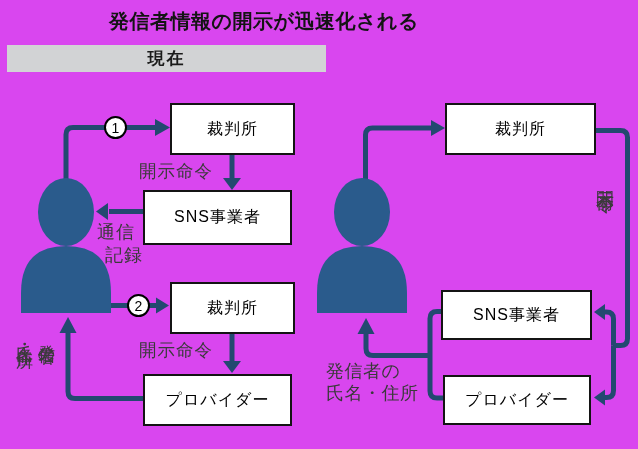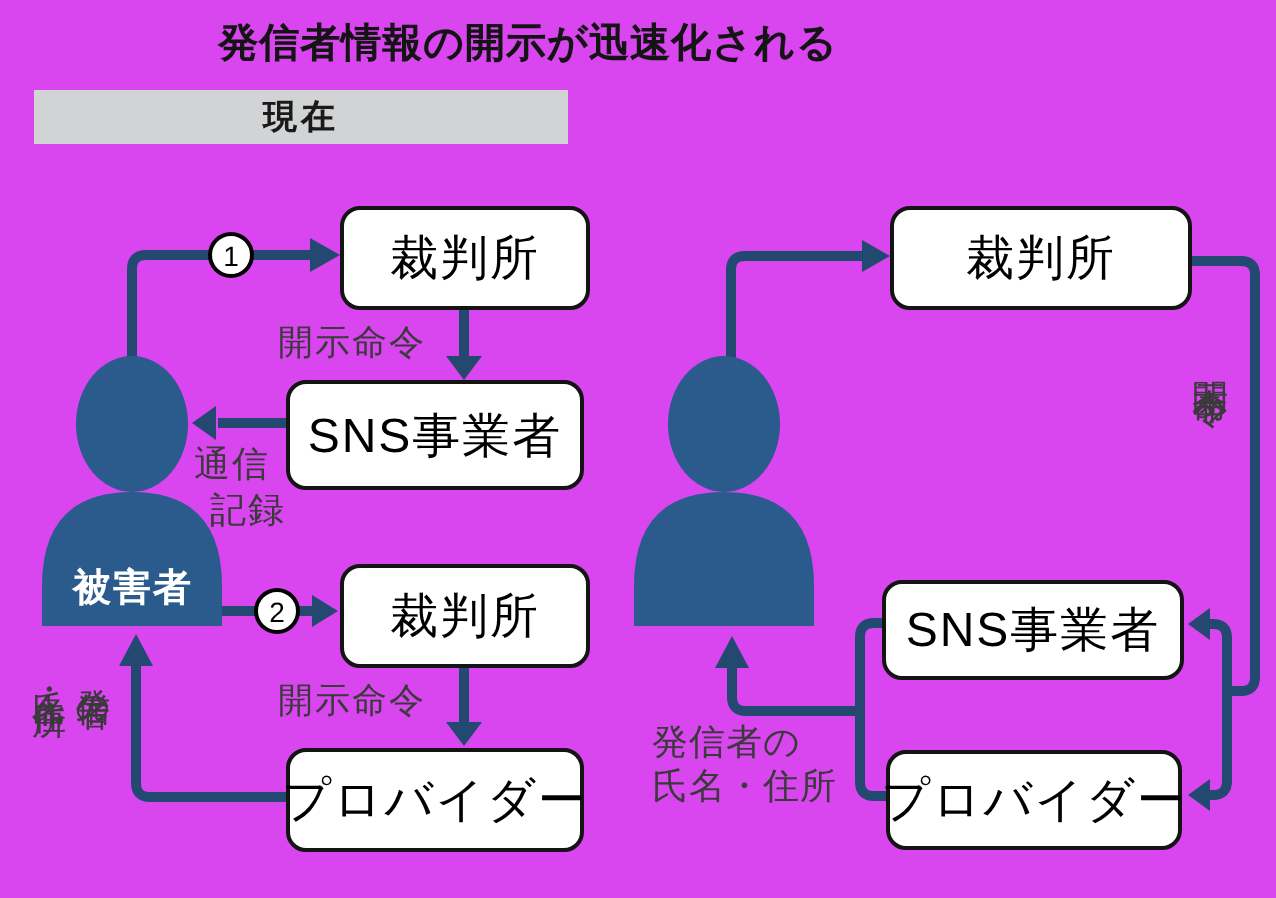--- a/index.html
+++ b/index.html
@@ -7,27 +7,27 @@
     position:relative;width:638px;height:449px;background:#d946ef;overflow:hidden;
     font-family:"Liberation Sans","DejaVu Sans",sans-serif;
   }
   .abs{position:absolute;}
   #title{
     left:0;top:8px;width:528px;text-align:center;
     font-size:20px;font-weight:600;color:#141414;letter-spacing:.5px;
   }
   .hdr{top:45px;height:27px;display:flex;align-items:center;justify-content:center;
     font-size:17px;font-weight:bold;letter-spacing:2px;}
-  #hdr-current{left:17px;width:267px;background:#d2d3d5;color:#1a1a1a;}
+  #hdr-current{left:7px;width:319px;background:#d2d3d5;color:#1a1a1a;}
   #hdr-future{left:312px;width:318px;background:#2b66ae;color:#ffffff;}
   #diagram-svg{left:0;top:0;}
   .node{
-    background:#fff;border:2px solid #141414;border-radius:10px;
+    background:#fff;border:2px solid #141414;border-radius:0;
     display:flex;align-items:center;justify-content:center;
-    font-size:24px;color:#000;letter-spacing:1px;white-space:nowrap;
+    font-size:16px;color:#000;letter-spacing:1px;white-space:nowrap;
   }
   #box-court1{left:170px;top:103px;width:121px;height:48px;}
   #box-sns-l{left:143px;top:190px;width:145px;height:51px;}
   #box-court2{left:170px;top:282px;width:121px;height:48px;}
   #box-prov-l{left:143px;top:374px;width:145px;height:48px;}
   #box-court-r{left:445px;top:103px;width:147px;height:48px;}
   #box-sns-r{left:441px;top:290px;width:147px;height:46px;}
   #box-prov-r{left:443px;top:375px;width:144px;height:46px;}
   .badge{
     width:23px;height:23px;border:2px solid #000;border-radius:50%;background:#fff;
@@ -111,21 +111,20 @@
   <div id="box-court-r" class="abs node">裁判所</div>
   <div id="box-sns-r" class="abs node">SNS事業者</div>
   <div id="box-prov-r" class="abs node">プロバイダー</div>
 
   <div id="badge-1" class="abs badge">1</div>
   <div id="badge-2" class="abs badge">2</div>
 
   <div id="lbl-order1" class="abs lbl">開示命令</div>
   <div id="lbl-rec-1" class="abs lbl">通信</div>
   <div id="lbl-rec-2" class="abs lbl">記録</div>
-  <div id="lbl-victim" class="abs">被害者</div>
   <div id="lbl-order2" class="abs lbl">開示命令</div>
   <div id="lbl-sender-v" class="abs v-text">
     <span>発信者の</span>
     <span>氏名・住所</span>
   </div>
 
   <div id="lbl-order-v" class="abs v-text">開示命令</div>
   <div id="lbl-sender-r" class="abs">
     <div>発信者の</div>
     <div>氏名・住所</div>

